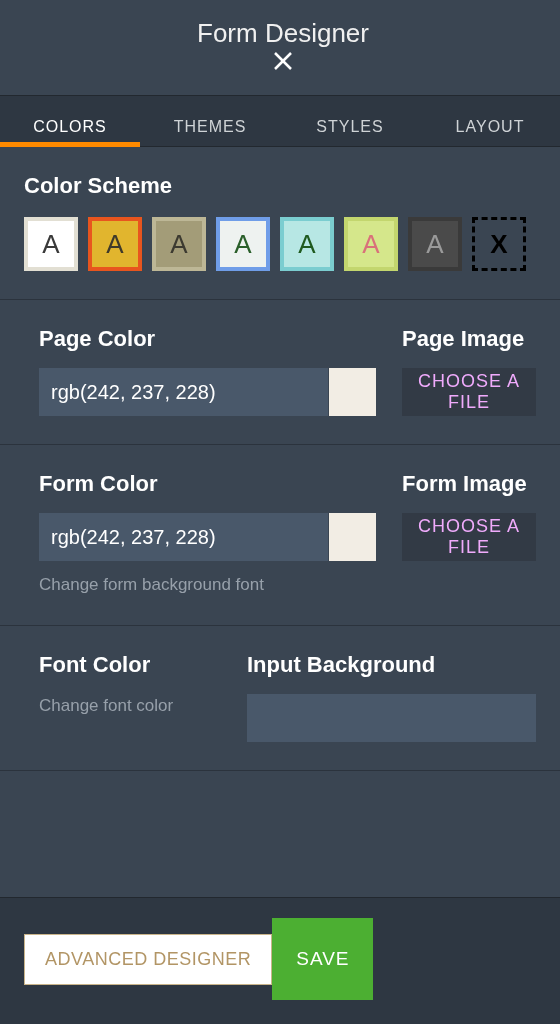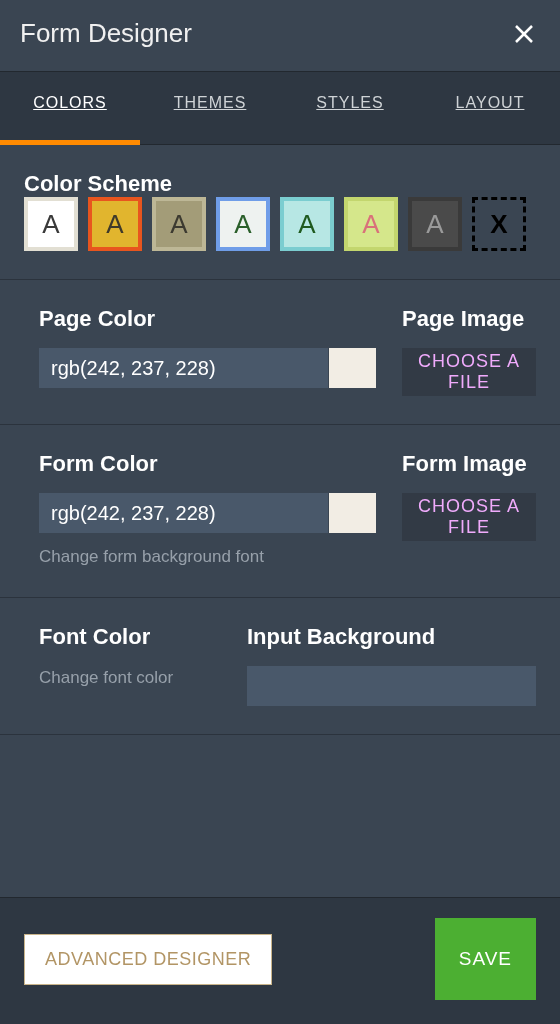--- a/index.html
+++ b/index.html
@@ -9,60 +9,60 @@
     background: #3a4552;
     font-family: -apple-system, BlinkMacSystemFont, "Segoe UI", Arial, sans-serif;
     color: #e8e8e8;
     overflow: hidden;
   }
   
   .header {
     display: flex;
     align-items: center;
     justify-content: space-between;
-    padding: 18px 24px 22px 20px;
+    padding: 18px 24px 22px 30px;
     background: #3a4552;
+    flex-direction: column;
   }
   .header-title { font-size: 26px; font-weight: 400; color: #f0f0f0; }
   .close-icon { width: 24px; height: 24px; cursor: pointer; }
   .close-icon svg { stroke: #fff; stroke-width: 2.5; }
 
   
   .tabs {
     display: flex;
     background: #2e3742;
     border-top: 1px solid #22282f;
     border-bottom: 1px solid #22282f;
   }
   .tab {
     flex: 1;
     text-align: center;
-    padding: 22px 0 32px 0;
+    padding: 22px 0 10px 0;
     font-size: 16px;
     letter-spacing: 1px;
     color: #cfd3d6;
     cursor: pointer;
     position: relative;
-    text-decoration: underline;
   }
   .tab.active { color: #fff; }
   .tab.active::after {
     content: "";
     position: absolute;
     left: 0; right: 0; bottom: -1px;
     height: 5px;
     background: #ff8a00;
   }
 
   
   .section {
     padding: 26px 24px 28px 24px;
     border-bottom: 1px solid #2b333d;
   }
-  .section-title { font-size: 22px; font-weight: 700; color: #fff; }
+  .section-title { font-size: 22px; font-weight: 700; color: #fff; margin-bottom: 18px; }
 
   
   .swatch-row { display: flex; gap: 10px; }
   .swatch {
     width: 54px; height: 54px;
     border: 4px solid transparent;
     display: flex; align-items: center; justify-content: center;
     font-size: 26px; font-weight: 400;
     cursor: pointer;
   }
@@ -76,21 +76,21 @@
   
   .grid-2 {
     display: grid;
     grid-template-columns: 1fr 1fr;
     gap: 0 26px;
     margin-left: 15px;
   }
   .field-label { font-size: 22px; font-weight: 700; color: #fff; margin-bottom: 16px; }
   .color-input-wrap {
     display: flex;
-    height: 40px;
+    height: 48px;
     background: #ef4444;
   }
   .color-text-input {
     flex: 1;
     min-width: 0;
     border: none;
     background: #49586a;
     color: #fff;
     font-size: 20px;
     padding: 0 12px;
@@ -110,21 +110,21 @@
     letter-spacing: 1px;
     cursor: pointer;
     width: 100%;
   }
 
   
   .footer {
     position: absolute;
     bottom: 0; left: 0; right: 0;
     display: flex;
-    justify-content: space-between;
+    justify-content: flex-start;
     align-items: center;
     padding: 20px 24px 24px 24px;
     background: #2e3742;
     border-top: 1px solid #22282f;
   }
   .adv-btn {
     background: #fff;
     border: 1px solid #c9b48a;
     color: #b29565;
     font-size: 18px;

